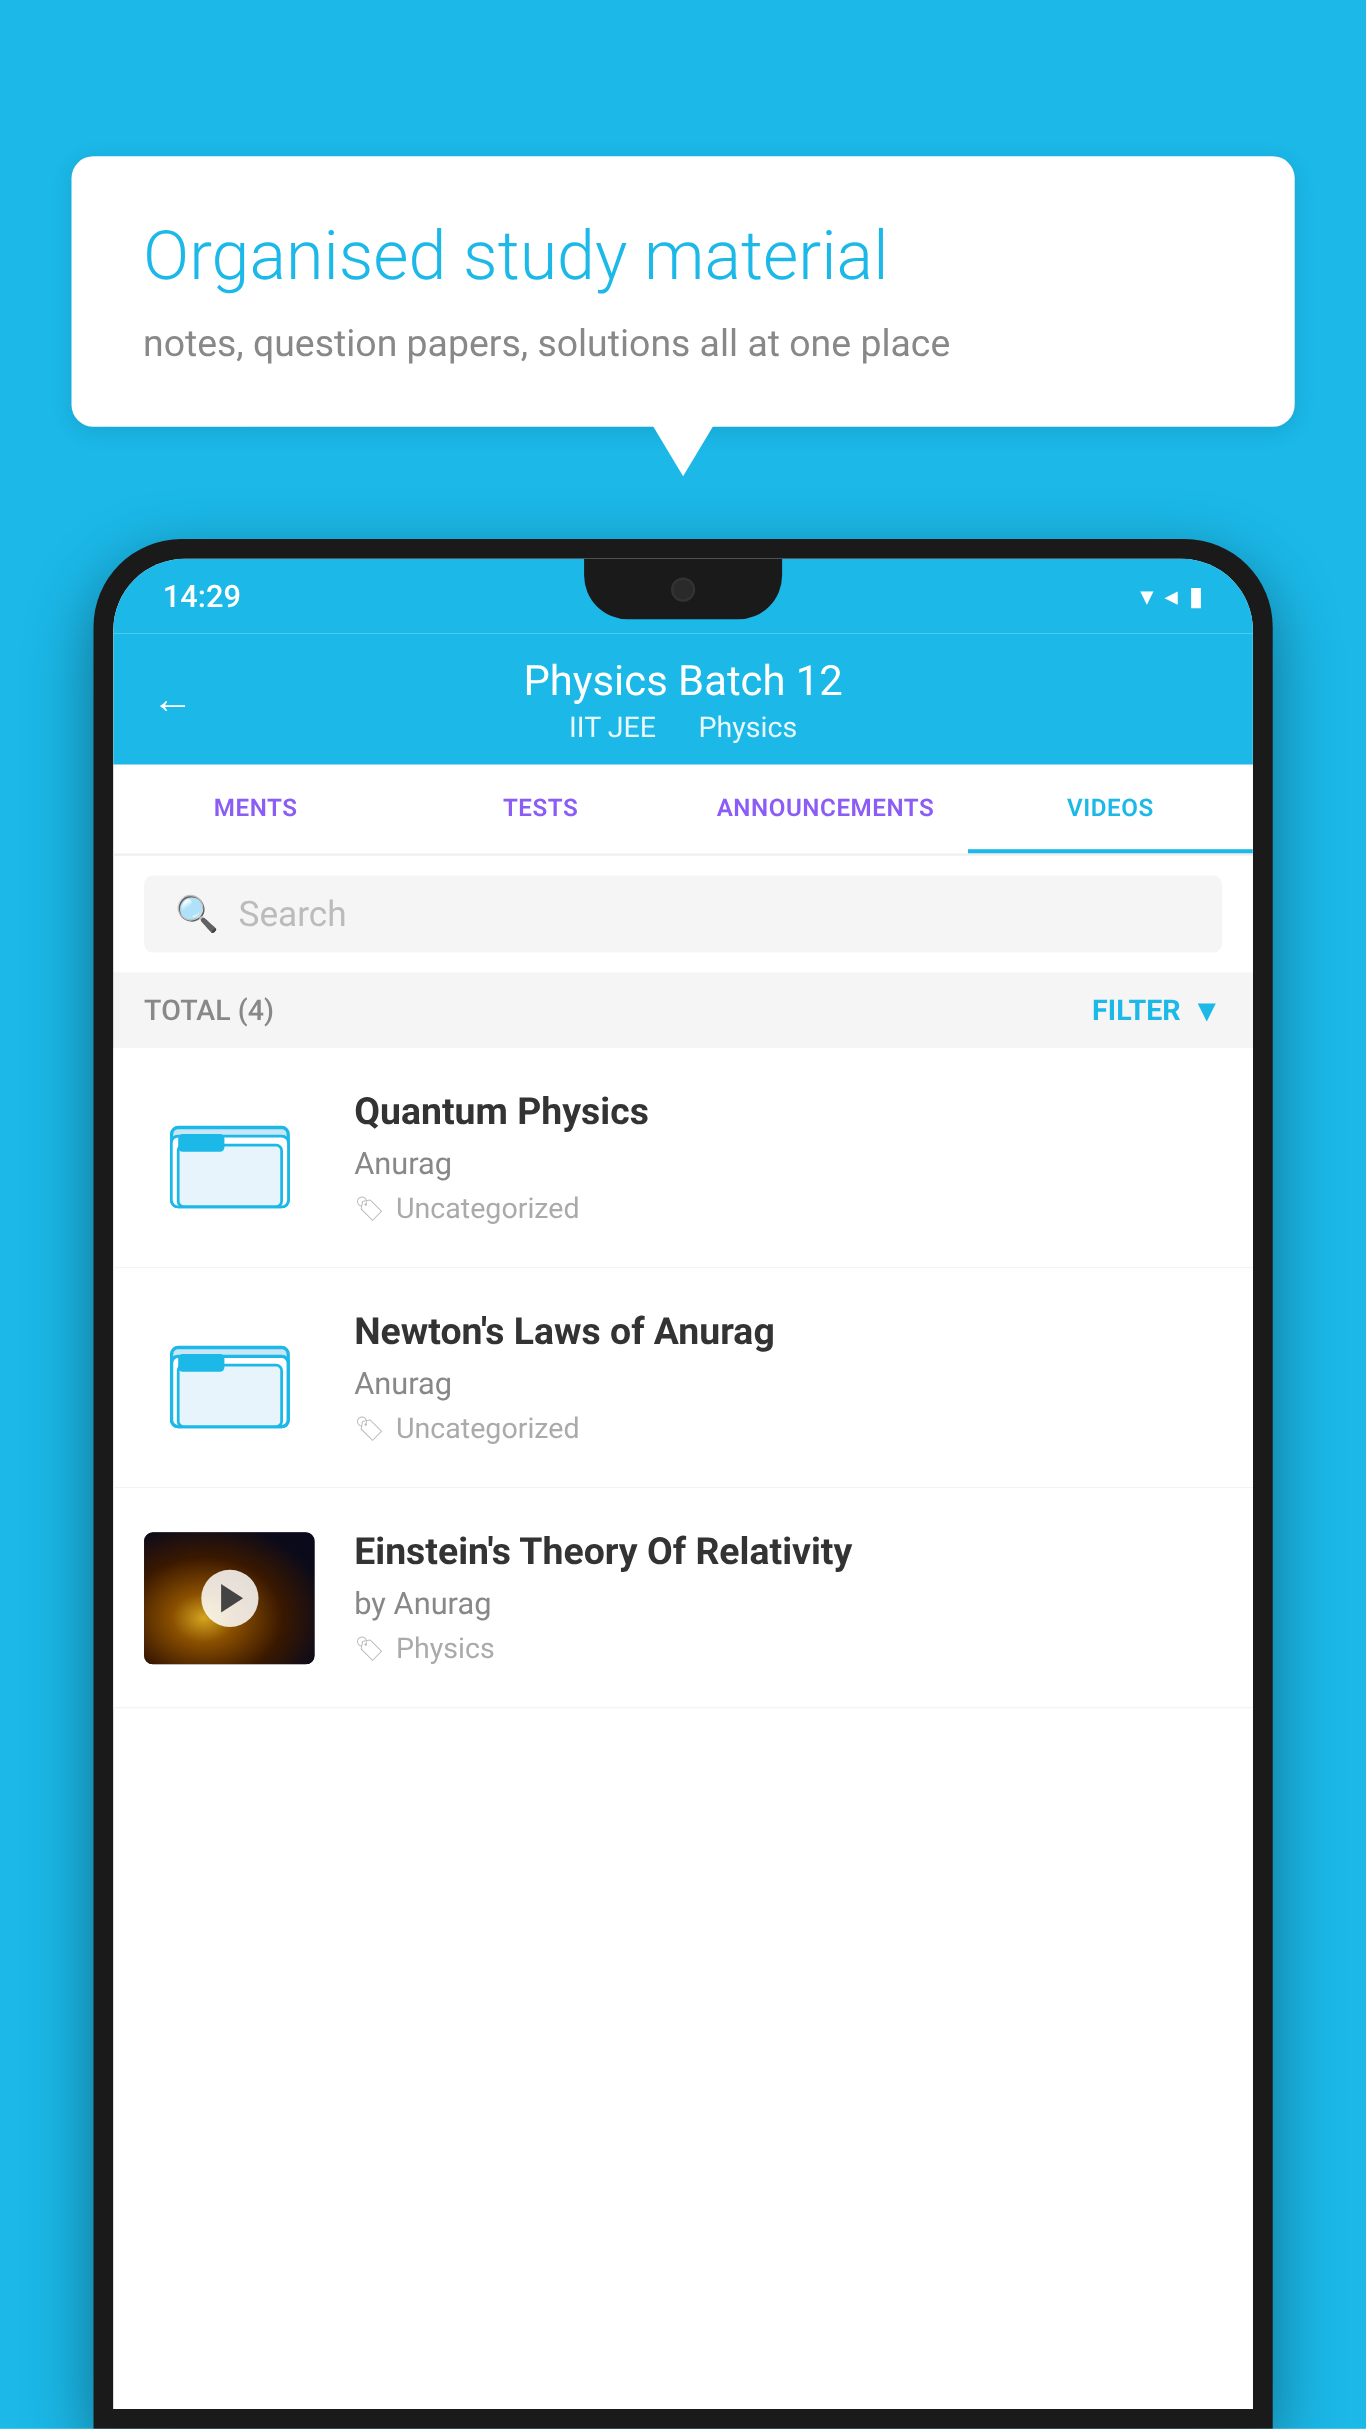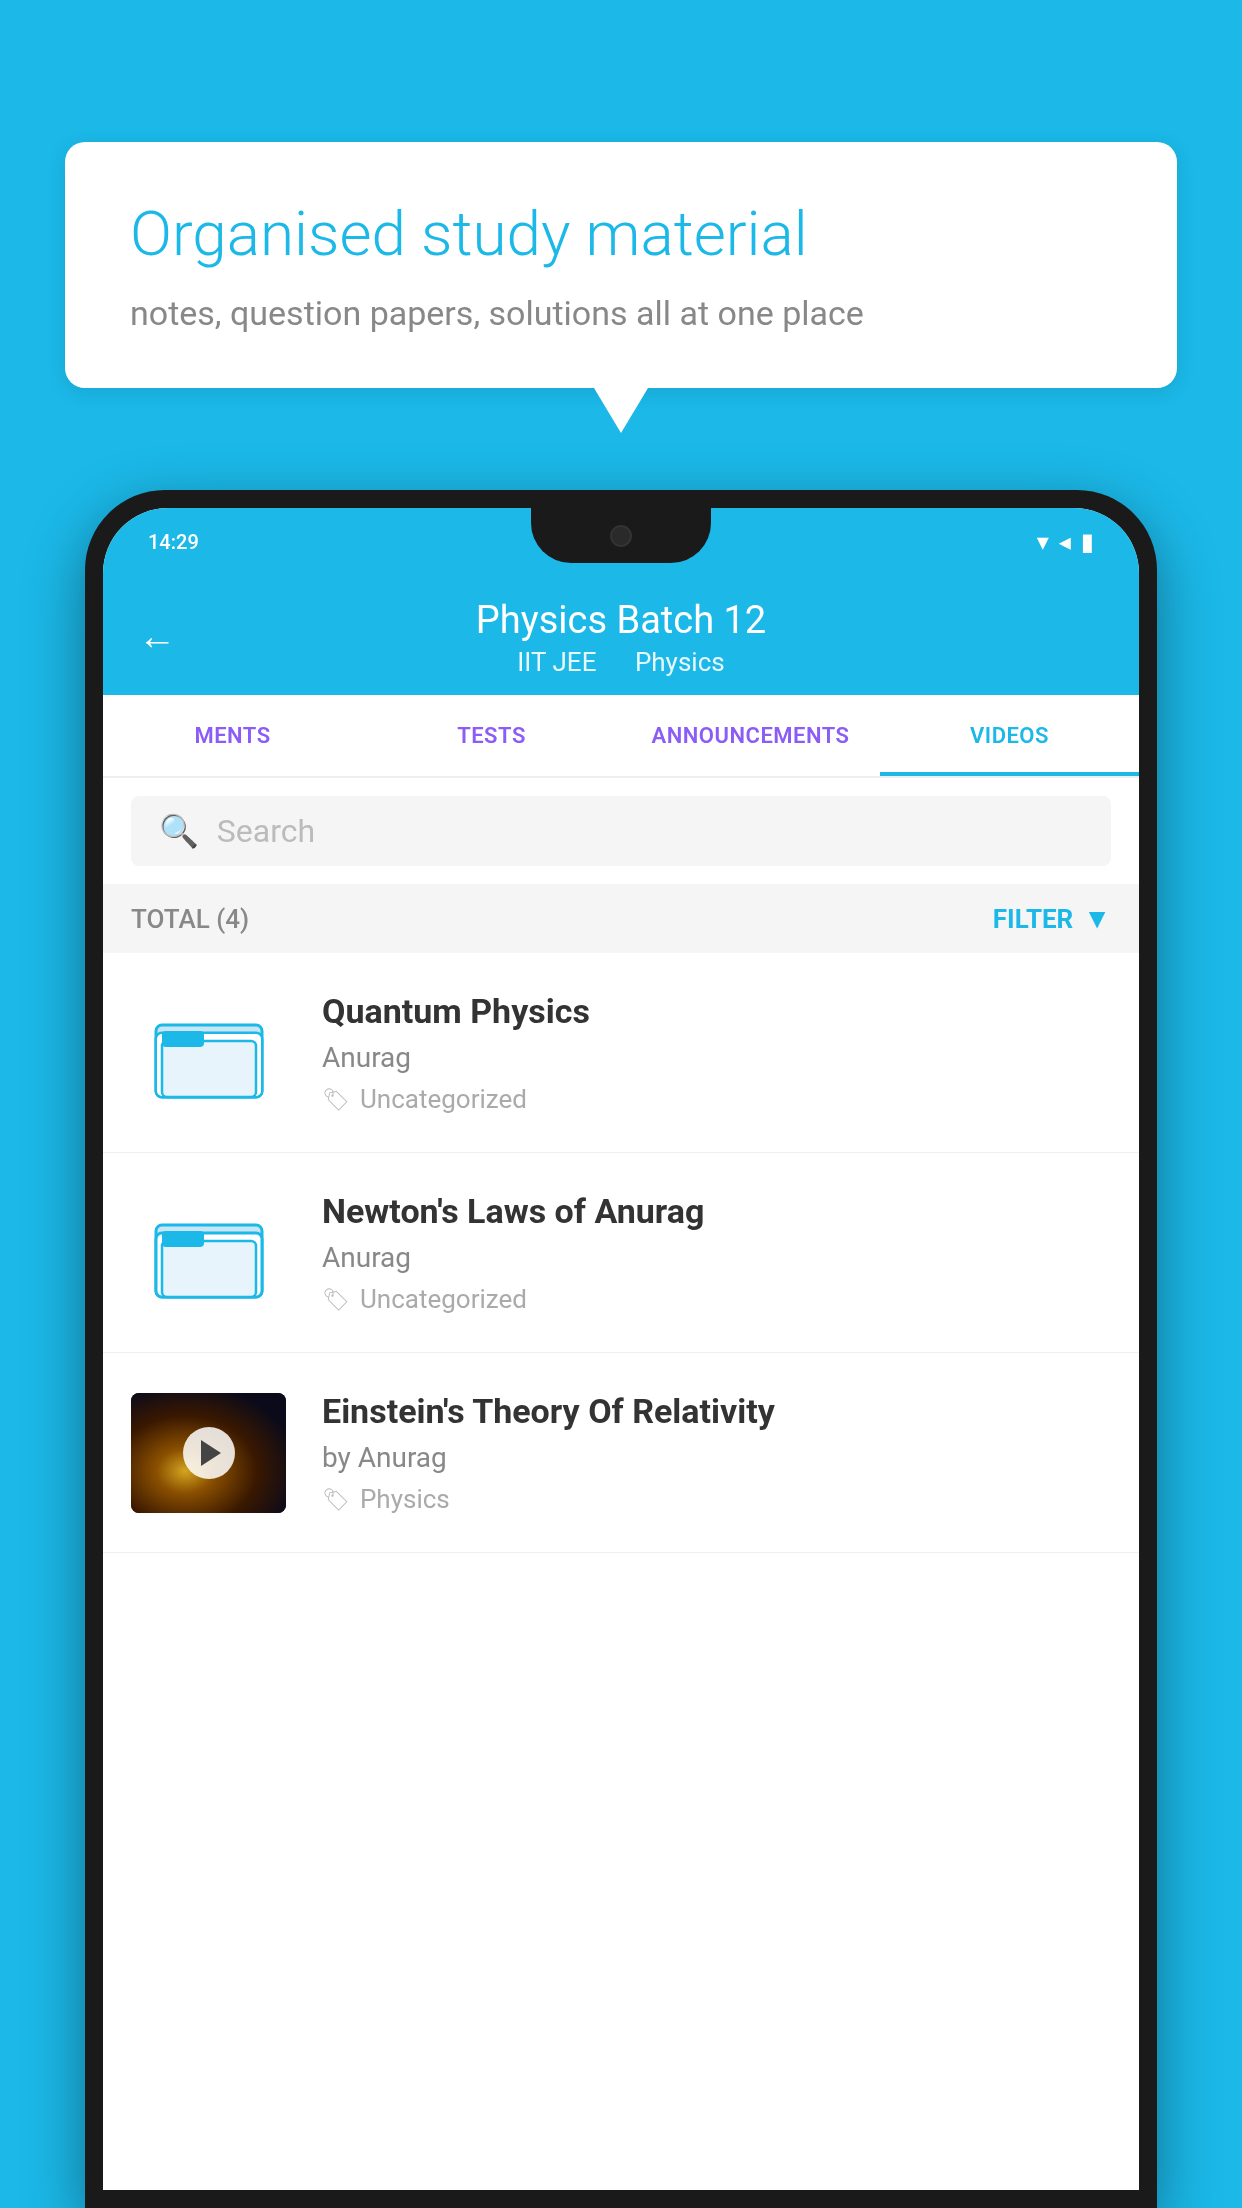--- a/index.html
+++ b/index.html
@@ -85,21 +85,21 @@
       display: flex;
       align-items: center;
       justify-content: space-between;
       padding: 0 45px;
       position: relative;
       flex-shrink: 0;
     }
 
     .status-time {
       color: white;
-      font-size: 20px;
+      font-size: 28px;
       font-weight: 500;
     }
 
     .notch {
       position: absolute;
       top: 0;
       left: 50%;
       transform: translateX(-50%);
       width: 180px;
       height: 55px;

